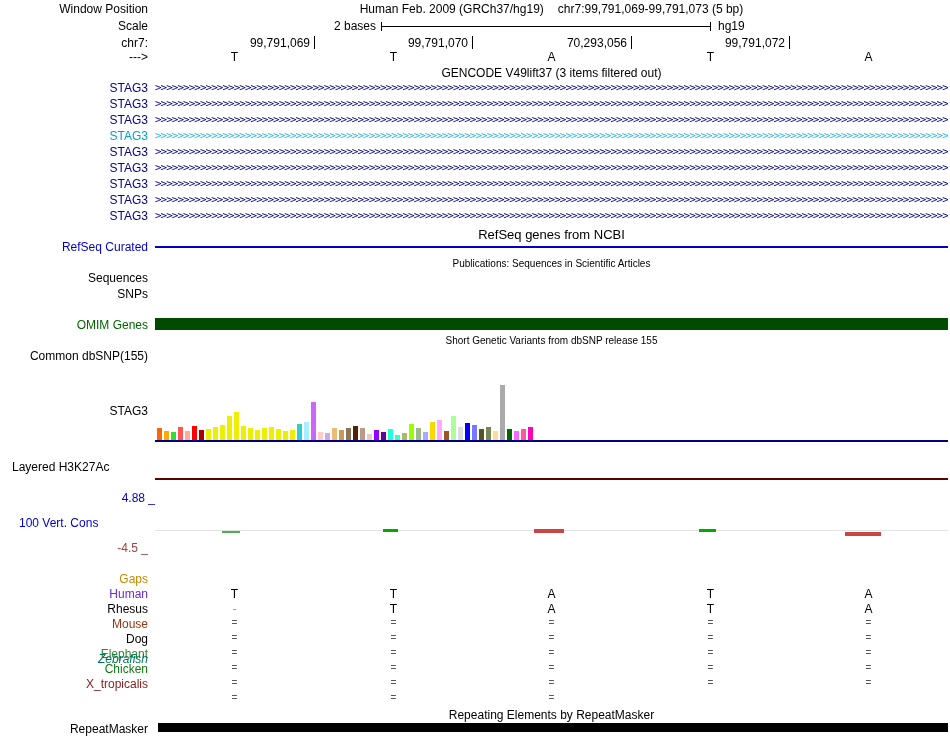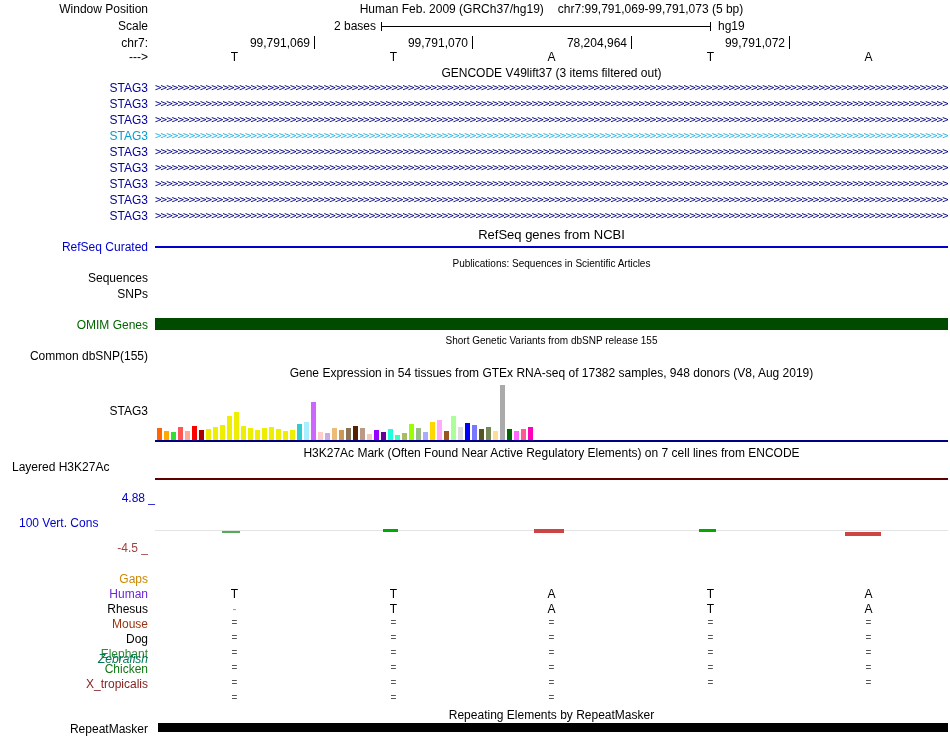--- a/index.html
+++ b/index.html
@@ -49,21 +49,20 @@
   <div class="ctr sm" style="top:258px">Publications: Sequences in Scientific Articles</div>
   <div class="lbl" style="top:271px">Sequences</div>
   <div class="lbl" style="top:287px">SNPs</div>
 
   <div class="lbl green" style="top:318px">OMIM Genes</div>
   <div class="hline" style="top:318px;left:155px;width:793px;height:12px;background:var(--omim-bar-green)"></div>
 
   <div class="ctr sm" style="top:335px">Short Genetic Variants from dbSNP release 155</div>
   <div class="lbl" style="top:349px">Common dbSNP(155)</div>
 
-  <div class="ctr" style="top:366px">Gene Expression in 54 tissues from GTEx RNA-seq of 17382 samples, 948 donors (V8, Aug 2019)</div>
   <div class="lbl" style="top:404px">STAG3</div>
   <div style="position:absolute;left:155px;top:385px;width:793px;height:55px">
       <div class="gtex-bar" style="left: 2px; height: 12px; background: rgb(255, 102, 0);"></div>
       <div class="gtex-bar" style="left: 9px; height: 9px; background: rgb(255, 170, 0);"></div>
       <div class="gtex-bar" style="left: 16px; height: 8px; background: rgb(51, 221, 51);"></div>
       <div class="gtex-bar" style="left: 23px; height: 13px; background: rgb(255, 85, 85);"></div>
       <div class="gtex-bar" style="left: 30px; height: 9px; background: rgb(255, 170, 153);"></div>
       <div class="gtex-bar" style="left: 37px; height: 14px; background: rgb(255, 0, 0);"></div>
       <div class="gtex-bar" style="left: 44px; height: 10px; background: rgb(170, 0, 0);"></div>
       <div class="gtex-bar" style="left: 51px; height: 11px; background: rgb(238, 238, 0);"></div>
@@ -109,39 +108,38 @@
       <div class="gtex-bar" style="left: 331px; height: 13px; background: rgb(119, 136, 85);"></div>
       <div class="gtex-bar" style="left: 338px; height: 9px; background: rgb(255, 221, 153);"></div>
       <div class="gtex-bar" style="left: 345px; height: 55px; background: rgb(170, 170, 170);"></div>
       <div class="gtex-bar" style="left: 352px; height: 11px; background: rgb(0, 102, 0);"></div>
       <div class="gtex-bar" style="left: 359px; height: 9px; background: rgb(255, 102, 255);"></div>
       <div class="gtex-bar" style="left: 366px; height: 11px; background: rgb(255, 85, 153);"></div>
       <div class="gtex-bar" style="left: 373px; height: 13px; background: rgb(255, 0, 187);"></div>
     </div>
   <div class="hline" style="top:440px;left:155px;width:793px;height:2px;background:var(--gtex-baseline-navy)"></div>
 
-  <div class="ctr" style="top:446px">H3K27Ac Mark (Often Found Near Active Regulatory Elements) on 7 cell lines from ENCODE</div>
   <div class="lbl-left" style="top:460px">Layered H3K27Ac</div>
   <div class="hline" style="top:478px;left:155px;width:793px;height:2px;background:var(--h3k27ac-maroon)"></div>
 
   <div class="lbl consblue" style="top:491px">4.88 _</div>
   <div class="lbl-left consblue" style="top:516px">100 Vert. Cons</div>
   <div class="hline" style="top:530px;left:155px;width:793px;height:1px;background:#E3E3E3"></div>
   <div class="lbl" style="top:541px;color:var(--phylop-min-red)">-4.5 _</div>
 
 
   <div class="ctr" style="top:708px">Repeating Elements by RepeatMasker</div>
   <div class="lbl" style="top:722px">RepeatMasker</div>
   <div class="hline" style="top:723px;left:158px;width:790px;height:9px;background:#000"></div>
 
 <div style="position: absolute; top: 36px; left: 222px; width: 88px; text-align: right;">99,791,069</div>
     <div style="position: absolute; top: 36px; left: 314px; width: 1px; height: 13px; background: rgb(0, 0, 0);"></div>
     <div style="position: absolute; top: 36px; left: 380px; width: 88px; text-align: right;">99,791,070</div>
     <div style="position: absolute; top: 36px; left: 472px; width: 1px; height: 13px; background: rgb(0, 0, 0);"></div>
-    <div style="position: absolute; top: 36px; left: 539px; width: 88px; text-align: right;">78,204,964</div>
+    <div style="position: absolute; top: 36px; left: 539px; width: 88px; text-align: right;">70,293,056</div>
     <div style="position: absolute; top: 36px; left: 631px; width: 1px; height: 13px; background: rgb(0, 0, 0);"></div>
     <div style="position: absolute; top: 36px; left: 697px; width: 88px; text-align: right;">99,791,072</div>
     <div style="position: absolute; top: 36px; left: 789px; width: 1px; height: 13px; background: rgb(0, 0, 0);"></div>
     <div style="position: absolute; top: 50px; left: 155px; width: 159px; text-align: center;">T</div>
     <div style="position: absolute; top: 50px; left: 314px; width: 159px; text-align: center;">T</div>
     <div style="position: absolute; top: 50px; left: 472px; width: 159px; text-align: center;">A</div>
     <div style="position: absolute; top: 50px; left: 631px; width: 159px; text-align: center;">T</div>
     <div style="position: absolute; top: 50px; left: 789px; width: 159px; text-align: center;">A</div>
     <div class="lbl" style="top: 81px; color: rgb(0, 0, 153);">STAG3</div>
     <div class="arrows" style="top: 81px; color: rgb(0, 0, 128);">&gt;&gt;&gt;&gt;&gt;&gt;&gt;&gt;&gt;&gt;&gt;&gt;&gt;&gt;&gt;&gt;&gt;&gt;&gt;&gt;&gt;&gt;&gt;&gt;&gt;&gt;&gt;&gt;&gt;&gt;&gt;&gt;&gt;&gt;&gt;&gt;&gt;&gt;&gt;&gt;&gt;&gt;&gt;&gt;&gt;&gt;&gt;&gt;&gt;&gt;&gt;&gt;&gt;&gt;&gt;&gt;&gt;&gt;&gt;&gt;&gt;&gt;&gt;&gt;&gt;&gt;&gt;&gt;&gt;&gt;&gt;&gt;&gt;&gt;&gt;&gt;&gt;&gt;&gt;&gt;&gt;&gt;&gt;&gt;&gt;&gt;&gt;&gt;&gt;&gt;&gt;&gt;&gt;&gt;&gt;&gt;&gt;&gt;&gt;&gt;&gt;&gt;&gt;&gt;&gt;&gt;&gt;&gt;&gt;&gt;&gt;&gt;&gt;&gt;&gt;&gt;&gt;&gt;&gt;&gt;&gt;&gt;&gt;&gt;&gt;&gt;&gt;&gt;&gt;&gt;&gt;&gt;&gt;&gt;&gt;&gt;&gt;&gt;&gt;&gt;&gt;&gt;&gt;&gt;&gt;&gt;&gt;&gt;&gt;&gt;&gt;&gt;&gt;&gt;&gt;&gt;&gt;&gt;&gt;&gt;&gt;&gt;&gt;&gt;&gt;&gt;&gt;&gt;&gt;&gt;&gt;&gt;&gt;&gt;&gt;&gt;&gt;&gt;&gt;&gt;&gt;&gt;&gt;&gt;&gt;&gt;&gt;&gt;&gt;&gt;&gt;&gt;&gt;&gt;&gt;&gt;&gt;&gt;&gt;&gt;&gt;&gt;&gt;&gt;&gt;&gt;&gt;&gt;&gt;&gt;&gt;&gt;&gt;&gt;&gt;&gt;&gt;&gt;&gt;&gt;&gt;&gt;&gt;&gt;&gt;&gt;&gt;&gt;&gt;&gt;&gt;&gt;&gt;&gt;&gt;&gt;</div>

